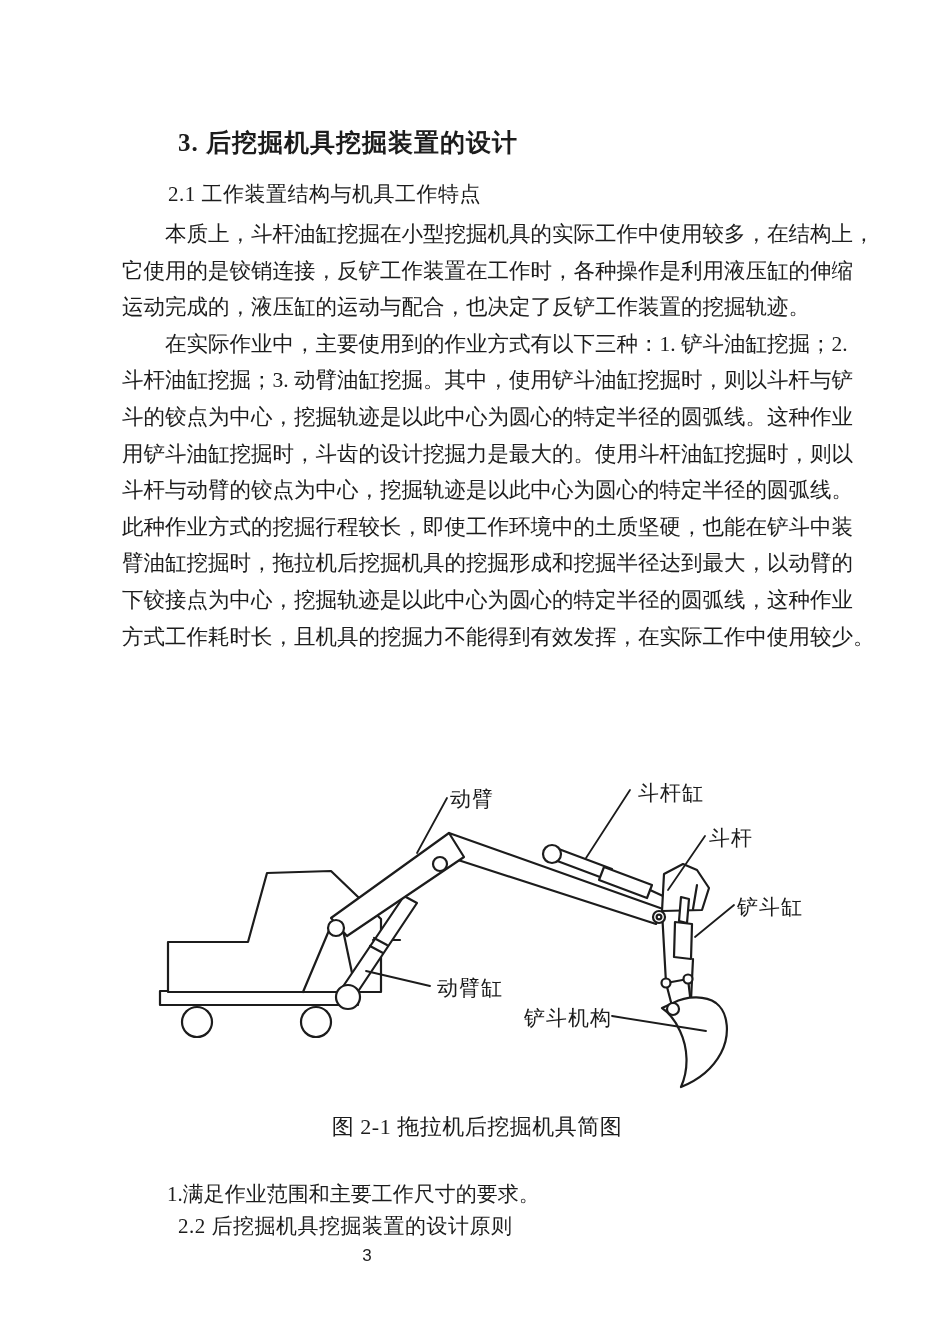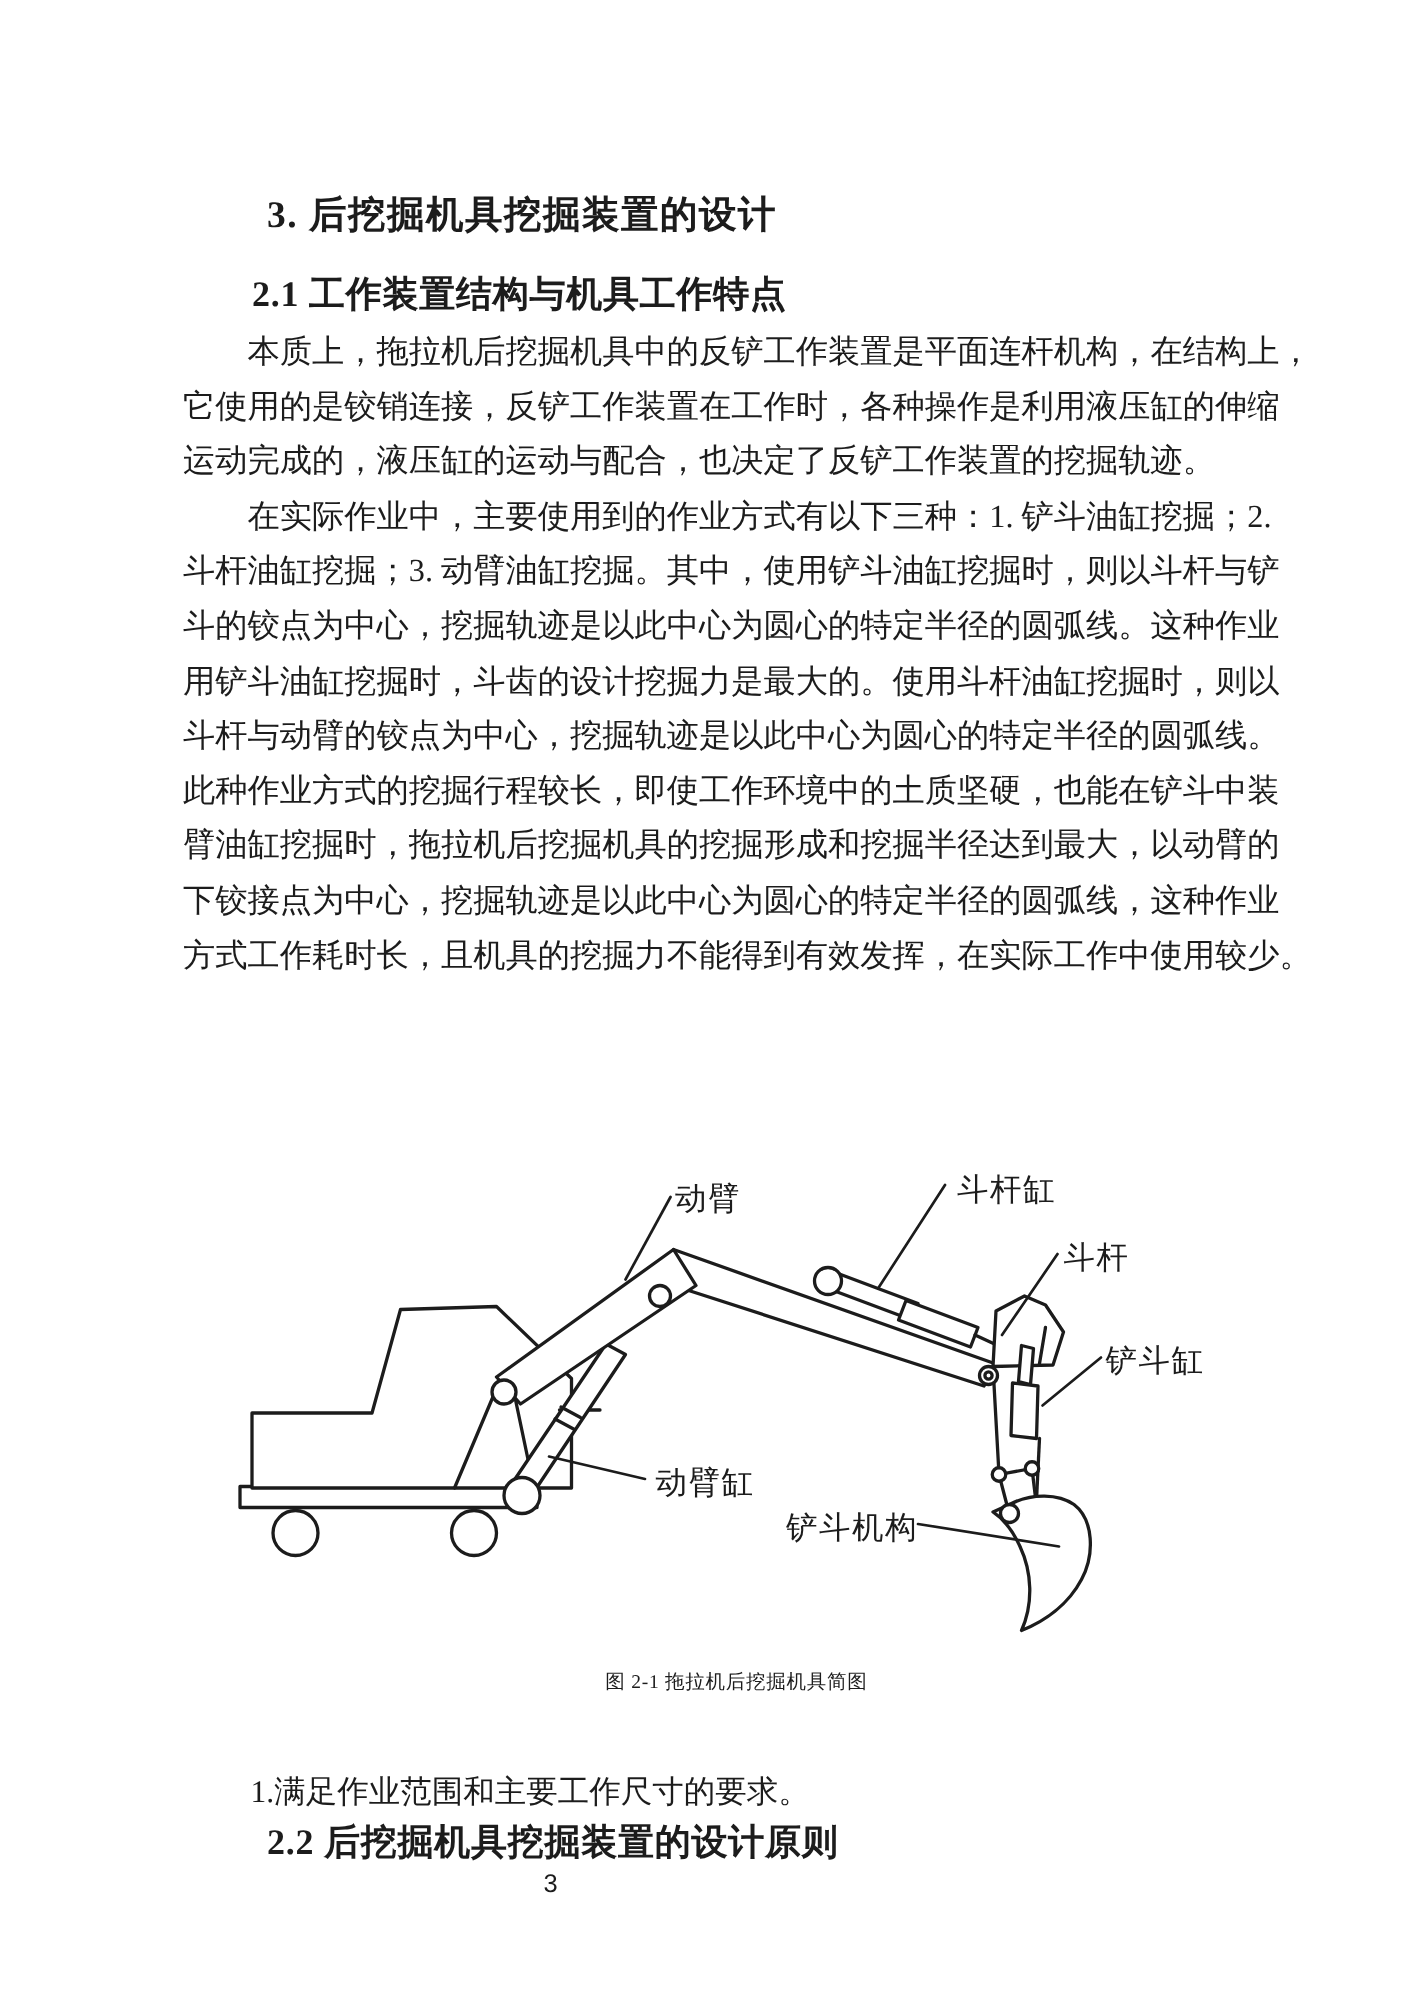--- a/index.html
+++ b/index.html
@@ -7,52 +7,52 @@
     width:950px;height:1344px;position:relative;overflow:hidden;
     font-family:"Liberation Serif","DejaVu Serif",serif;
     color:#1c1c1c;
   }
   .abs{position:absolute;}
   .h1{
     left:178px;top:126px;font-size:25px;font-weight:bold;
     letter-spacing:1px;white-space:pre;
   }
   .h2{
-    font-size:24px;font-weight:bold;letter-spacing:0.5px;white-space:pre;
+    font-size:21px;font-weight:normal;letter-spacing:0.5px;white-space:pre;
   }
   .h21{left:168px;top:180px;}
   .h22{left:178px;top:1212px;}
   .item1{left:167px;top:1180px;font-size:21px;white-space:pre;}
   .bodytext{
     left:122px;top:216px;width:748px;
     font-size:21.5px;line-height:36.6px;
   }
   .bline{white-space:pre;height:36.6px;overflow:visible;}
   .caption{
-    left:136px;top:1112px;width:710px;text-align:center;
-    font-size:13px;letter-spacing:0.5px;white-space:pre;
+    left:122px;top:1112px;width:710px;text-align:center;
+    font-size:22px;letter-spacing:0.5px;white-space:pre;
   }
   .pagenum{left:352px;top:1246px;width:30px;text-align:center;font-size:17px;
     font-family:"Liberation Sans","DejaVu Sans",sans-serif;}
   svg text{
     font-family:"Liberation Serif","DejaVu Serif",serif;
     font-size:21px;fill:#1c1c1c;letter-spacing:1px;
   }
   .ln{stroke:#1c1c1c;stroke-width:2.2;fill:none;stroke-linecap:round;stroke-linejoin:round;}
   .fw{stroke:#1c1c1c;stroke-width:2.2;fill:#ffffff;stroke-linejoin:round;}
   .leader{stroke:#1c1c1c;stroke-width:1.8;fill:none;stroke-linecap:round;}
 </style>
 </head>
 <body>
 
 <div class="abs h1">3. 后挖掘机具挖掘装置的设计</div>
 <div class="abs h2 h21">2.1 工作装置结构与机具工作特点</div>
 
 <div class="abs bodytext">
-  <div class="bline">　　本质上，拖拉机后挖掘机具中的反铲工作装置是平面连杆机构，在结构上，</div>
+  <div class="bline">　　本质上，斗杆油缸挖掘在小型挖掘机具的实际工作中使用较多，在结构上，</div>
   <div class="bline">它使用的是铰销连接，反铲工作装置在工作时，各种操作是利用液压缸的伸缩</div>
   <div class="bline">运动完成的，液压缸的运动与配合，也决定了反铲工作装置的挖掘轨迹。</div>
   <div class="bline">　　在实际作业中，主要使用到的作业方式有以下三种：1. 铲斗油缸挖掘；2.</div>
   <div class="bline">斗杆油缸挖掘；3. 动臂油缸挖掘。其中，使用铲斗油缸挖掘时，则以斗杆与铲</div>
   <div class="bline">斗的铰点为中心，挖掘轨迹是以此中心为圆心的特定半径的圆弧线。这种作业</div>
   <div class="bline">用铲斗油缸挖掘时，斗齿的设计挖掘力是最大的。使用斗杆油缸挖掘时，则以</div>
   <div class="bline">斗杆与动臂的铰点为中心，挖掘轨迹是以此中心为圆心的特定半径的圆弧线。</div>
   <div class="bline">此种作业方式的挖掘行程较长，即使工作环境中的土质坚硬，也能在铲斗中装</div>
   <div class="bline">臂油缸挖掘时，拖拉机后挖掘机具的挖掘形成和挖掘半径达到最大，以动臂的</div>
   <div class="bline">下铰接点为中心，挖掘轨迹是以此中心为圆心的特定半径的圆弧线，这种作业</div>

